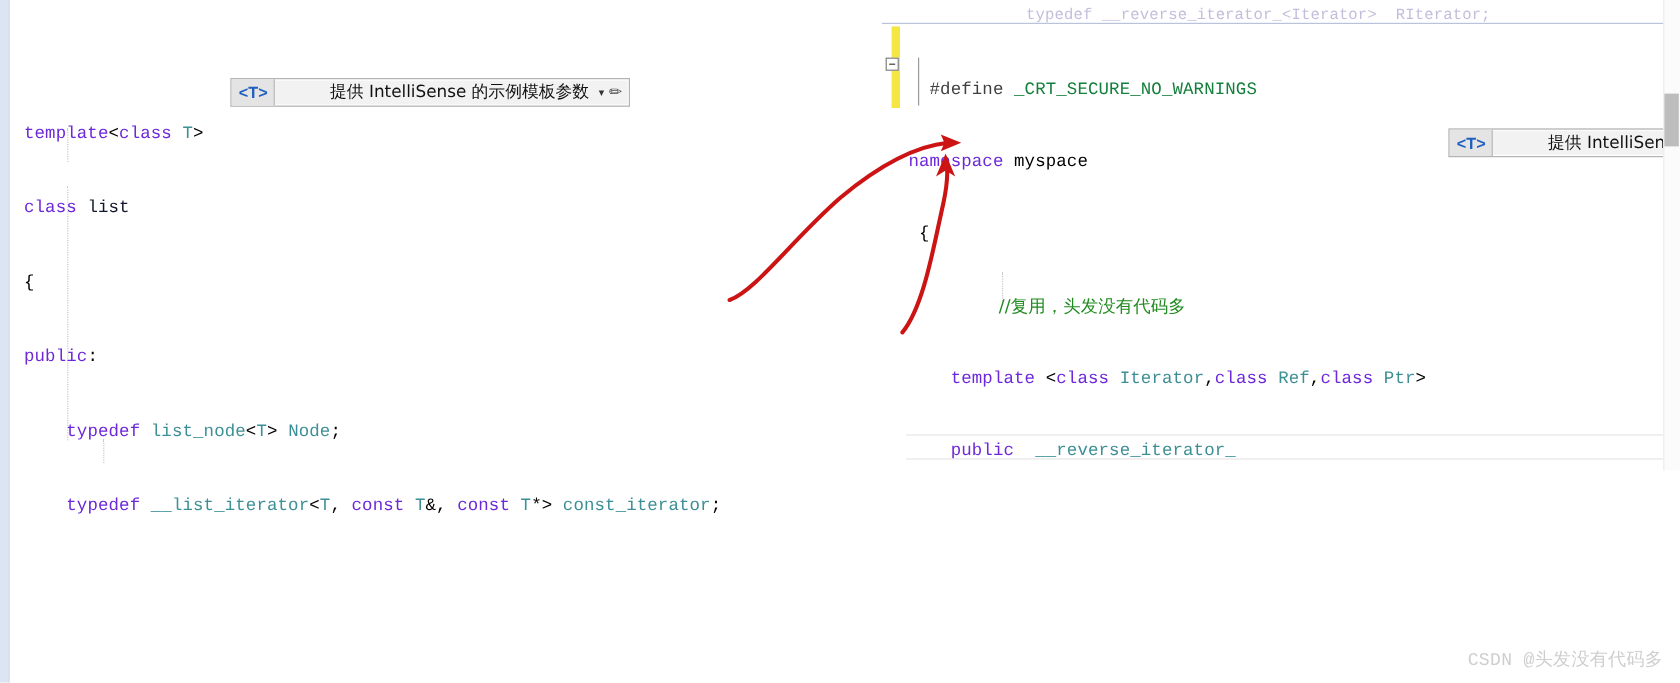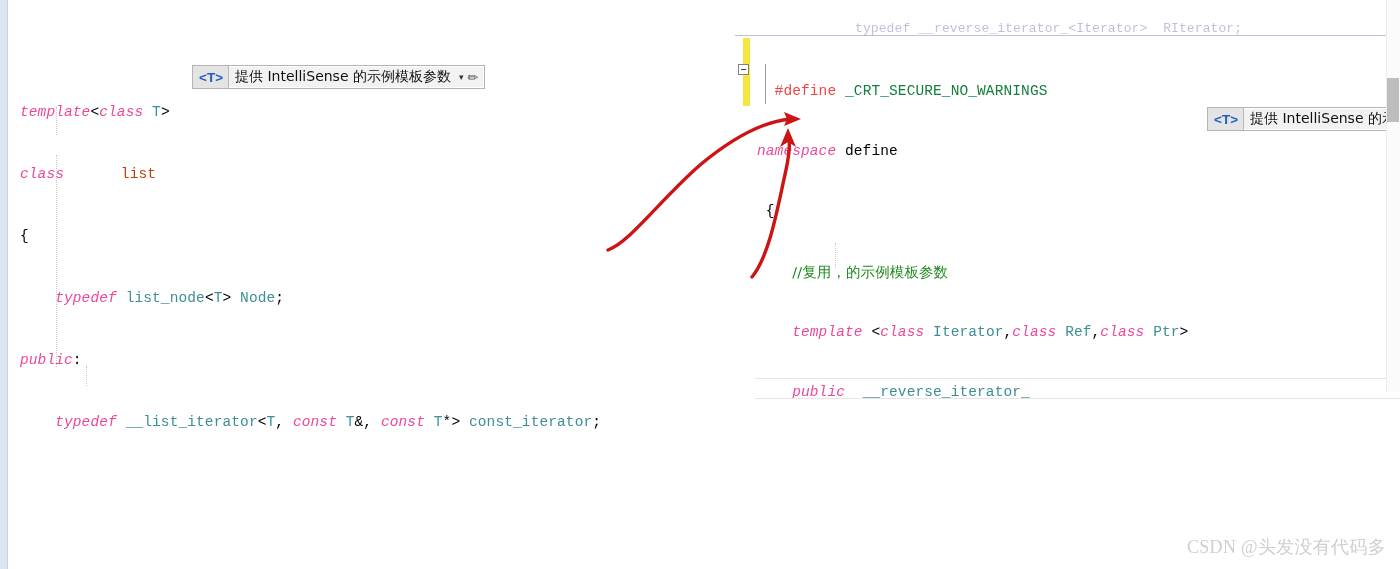--- a/index.html
+++ b/index.html
@@ -4,27 +4,27 @@
 <style>
   html,body{margin:0;padding:0;}
   body{
     width:1400px;height:569px;overflow:hidden;
     background:#ffffff;
     font-family:"Liberation Mono","DejaVu Sans Mono",monospace;
     position:relative;
   }
   
   .code{white-space:pre;font-size:14.5px;line-height:20px;letter-spacing:.1px;}
-  .kw{color:#ec4899;font-style:italic;}        
+  .kw{color:#6d28d9;}        
   .ty{color:#3d8f96;}        
-  .tyl{color:#c2410c;margin-left:48px;}       
+  .tyl{color:#0f172a;}       
   .pl{color:#000000;}        
   .cm{color:#1f8a1f;}        
   .pp{color:#15803d;}        
-  .gr{color:#ef4444;}
+  .gr{color:#404040;}
 
   
   #left-pane{
     position:absolute;left:0;top:0;width:745px;height:569px;
     background:#ffffff;
   }
   #left-gutter{
     position:absolute;left:0;top:0;width:7px;height:569px;
     background:#dce6f2;
   }
@@ -65,21 +65,21 @@
     color:#111;padding:0 6px;white-space:nowrap;
   }
   .isense .icaret{color:#333;font-size:9px;padding:0 4px 0 2px;}
   .isense .ipencil{color:#4a4a4a;font-size:13px;padding-right:6px;}
 
   #isense-left{left:192px;top:65px;}
   #isense-right{left:1207px;top:107px;width:200px;overflow:hidden;}
 
   
   #right-pane{
-    position:absolute;left:735px;top:16px;width:665px;height:392px;
+    position:absolute;left:735px;top:0;width:665px;height:392px;
     background:#ffffff;overflow:hidden;
   }
   #right-toprule{
     position:absolute;left:0;top:19px;width:665px;height:1px;background:#b9c4da;
   }
   #right-toprule-ghost{
     position:absolute;left:120px;top:6px;width:545px;height:13px;
     overflow:hidden;opacity:.45;
   }
   #right-change-bar{
@@ -110,42 +110,42 @@
     position:absolute;left:1387px;top:78px;width:12px;height:44px;background:#bdbdbd;
   }
 
   
   #arrows{position:absolute;left:0;top:0;width:1400px;height:569px;pointer-events:none;}
 
   
   #watermark{
     position:absolute;right:14px;bottom:10px;
     color:#cfcfcf;
-    font-family:Liberation Serif, serif;
-    font-size:18px;letter-spacing:.3px;
-  }
-  .cn{font-family:"DejaVu Sans","Liberation Sans",sans-serif;}
+    font-family:Liberation Mono, monospace;
+    font-size:15px;letter-spacing:.3px;
+  }
+  .cn{font-family:"DejaVu Sans","Liberation Sans",sans-serif;margin-left:40px;}
 </style>
 </head>
 <body>
 
 <div id="left-pane">
   <div id="left-gutter"></div>
   <div id="left-gutter-line"></div>
 
   <div class="indentguide" style="left:56px;top:107px;height:28px;"></div>
   <div class="indentguide" style="left:56px;top:155px;height:212px;"></div>
   <div class="indentguide" style="left:86px;top:366px;height:20px;"></div>
 
   <div id="left-code" class="code">
     <div class="ln"><span class="kw">template</span><span class="pl">&lt;</span><span class="kw">class</span><span class="pl"> </span><span class="ty">T</span><span class="pl">&gt;</span></div>
     <div class="ln"><span class="kw">class</span><span class="pl"> </span><span class="tyl">list</span></div>
     <div class="ln"><span class="pl">{</span></div>
+    <div class="ln"><span class="kw">public</span><span class="pl">:</span></div>
     <div class="ln"><span class="pl">    </span><span class="kw">typedef</span><span class="pl"> </span><span class="ty">list_node</span><span class="pl">&lt;</span><span class="ty">T</span><span class="pl">&gt; </span><span class="ty">Node</span><span class="pl">;</span></div>
-    <div class="ln"><span class="kw">public</span><span class="pl">:</span></div>
     <div class="ln"><span class="pl">    </span><span class="kw">typedef</span><span class="pl"> </span><span class="ty">__list_iterator</span><span class="pl">&lt;</span><span class="ty">T</span><span class="pl">, </span><span class="kw">const</span><span class="pl"> </span><span class="ty">T</span><span class="pl">&amp;, </span><span class="kw">const</span><span class="pl"> </span><span class="ty">T</span><span class="pl">*&gt; </span><span class="ty">const_iterator</span><span class="pl">;</span></div>
     <div class="ln">&nbsp;</div>
     
     
     
     
     
     
     
   </div>
@@ -163,23 +163,23 @@
   <div id="right-toprule-ghost" class="code" style="color:#7a6fb0;font-size:13px;line-height:13px;">typedef __reverse_iterator_&lt;Iterator&gt;  RIterator;</div>
 
   <div id="right-change-bar"></div>
   <div id="collapse-box"></div>
   <div id="right-vline"></div>
 
   <div class="indentguide" style="left:100px;top:227px;height:26px;"></div>
 
   <div id="right-code" class="code">
     <div class="ln"><span class="pl">  </span><span class="gr">#define</span><span class="pl"> </span><span class="pp">_CRT_SECURE_NO_WARNINGS</span></div>
-    <div class="ln"><span class="kw">namespace</span><span class="pl"> define</span></div>
+    <div class="ln"><span class="kw">namespace</span><span class="pl"> myspace</span></div>
     <div class="ln"><span class="pl"> {</span></div>
-    <div class="ln"><span class="pl">    </span><span class="cm cn">//复用，的示例模板参数</span></div>
+    <div class="ln"><span class="pl">    </span><span class="cm cn">//复用，头发没有代码多</span></div>
     <div class="ln"><span class="pl">    </span><span class="kw">template</span><span class="pl"> &lt;</span><span class="kw">class</span><span class="pl"> </span><span class="ty">Iterator</span><span class="pl">,</span><span class="kw">class</span><span class="pl"> </span><span class="ty">Ref</span><span class="pl">,</span><span class="kw">class</span><span class="pl"> </span><span class="ty">Ptr</span><span class="pl">&gt;</span></div>
     <div class="ln"><span class="pl">    </span><span class="kw">public</span><span class="pl">  </span><span class="ty">__reverse_iterator_</span></div>
     
     
     
     
     
     
     
     

